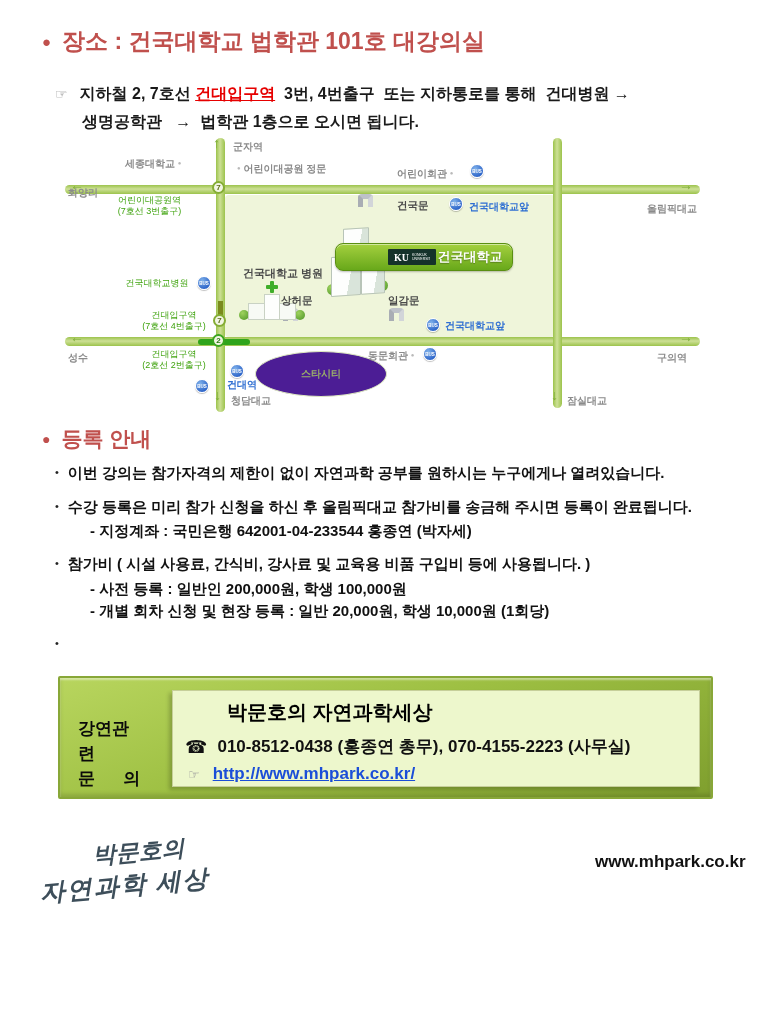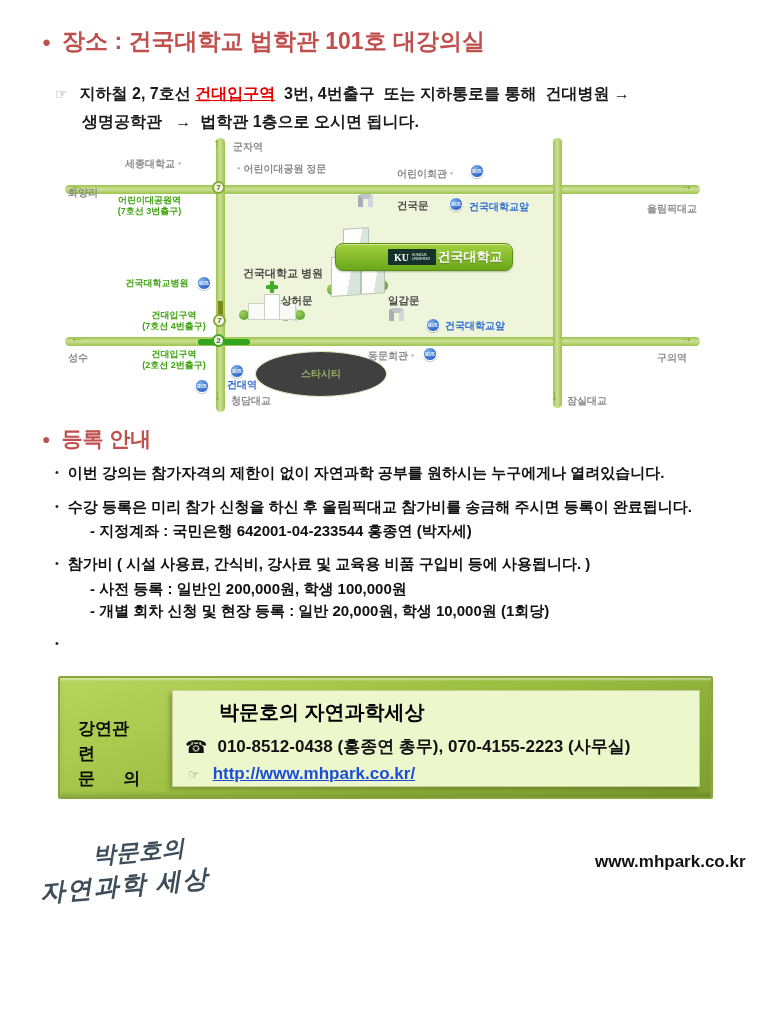--- a/index.html
+++ b/index.html
@@ -16,33 +16,33 @@
   .directions { position:absolute; left:55px; top:80px; width:680px; font-size:16px; font-weight:bold; color:#1a1a1a; line-height:27px; }
   .directions .row1 { display:flex; align-items:flex-start; }
   .pointer-glyph { color:#8a8a8a; font-size:14px; margin-right:12px; margin-top:1px; font-weight:normal; }
   .red-link { color:#e60000; text-decoration:underline; }
   .dir-line2 { margin-left:27px; }
   .pre { white-space:pre; }
 
   
   .map { position:absolute; left:65px; top:138px; width:635px; height:274px; }
   .campus { position:absolute; left:160px; top:57px; width:330px; height:142px; background:#EFF5DA; border-radius:4px; }
-  .ellipse { position:absolute; left:190px; top:213px; width:132px; height:46px; background:#404040; border:1px solid #DDE8C0; border-radius:50%; display:flex; align-items:center; justify-content:center; color:#9AAF6A; font-size:10px; font-weight:bold; }
+  .ellipse { position:absolute; left:190px; top:213px; width:132px; height:46px; background:#4c1d95; border:1px solid #DDE8C0; border-radius:50%; display:flex; align-items:center; justify-content:center; color:#9AAF6A; font-size:10px; font-weight:bold; }
   .road-h { position:absolute; left:0; width:635px; height:9px; background:linear-gradient(#9CC34C,#CDE096 45%,#9CC34C); border-radius:5px; }
   .road-v { position:absolute; top:0; width:9px; background:linear-gradient(90deg,#9CC34C,#CDE096 45%,#9CC34C); border-radius:5px; }
   .line2-bar { position:absolute; left:133px; top:201px; width:52px; height:6px; background:#2FA41C; border-radius:3px; }
   .line7-tick { position:absolute; left:153px; top:163px; width:5px; height:14px; background:#7B8A1E; }
   .badge { position:absolute; width:13px; height:13px; border-radius:50%; background:#F2F6E4; display:flex; align-items:center; justify-content:center; font-size:8px; font-weight:bold; line-height:1; }
   .badge7 { border:2px solid #85AD35; color:#5A6B14; }
   .badge2 { border:2px solid #3CA520; color:#2C7A12; }
   .arr { position:absolute; color:#7FAE39; font-weight:bold; font-size:14px; line-height:1; }
   .bus { position:absolute; width:14px; height:14px; border-radius:50%; background:radial-gradient(circle at 35% 30%, #7FB1EA, #2A62C8 75%); border:1px solid #fff; box-shadow:0 1px 1px rgba(0,0,0,.25); color:#fff; font-size:4.5px; font-weight:bold; display:flex; align-items:center; justify-content:center; letter-spacing:0; }
   .grey  { position:absolute; color:#8B8B8B; font-size:10px; font-weight:bold; white-space:nowrap; }
   .dark  { position:absolute; color:#4A4A4A; font-size:10.5px; font-weight:bold; white-space:nowrap; }
-  .glabel{ position:absolute; color:#3FA30E; font-size:9px; font-weight:bold; text-align:center; line-height:11px; }
+  .glabel{ position:absolute; color:#3FA30E; font-size:9px; font-weight:normal; text-align:center; line-height:11px; }
   .blabel{ position:absolute; color:#2F6FD2; font-size:10px; font-weight:bold; white-space:nowrap; }
   .pdot  { color:#B9B9B9; font-size:6px; vertical-align:2px; }
   .gate  { position:absolute; width:15px; height:13px; border-top:5px solid #BDC1C8; border-left:5px solid #A9ADB4; border-right:5px solid #D2D5D9; border-radius:4px 4px 0 0; }
   .ku-btn { position:absolute; left:270px; top:105px; width:178px; height:28px; background:linear-gradient(#A4D03F,#68A81A); border:1px solid #5A8F12; border-radius:8px; box-shadow:inset 0 1px 0 rgba(255,255,255,.5), 0 1px 2px rgba(0,0,0,.25); display:flex; align-items:center; }
   .ku-logo { margin-left:52px; width:48px; height:16px; background:#15322A; color:#fff; display:flex; align-items:center; justify-content:center; gap:3px; border-radius:1px; }
   .ku-logo .ku-txt { font-family:"Liberation Serif","DejaVu Serif",serif; font-size:10px; font-weight:bold; }
   .ku-logo .ku-sub { font-size:3.5px; line-height:4px; width:18px; overflow:hidden; }
   .ku-name { flex:1; text-align:center; color:#fff; font-weight:bold; font-size:13px; text-shadow:0 1px 1px rgba(0,0,0,.3); padding-right:8px; }
   .bldg { position:absolute; left:262px; top:90px; width:64px; height:72px; }
   .bldg .tree { position:absolute; width:11px; height:11px; border-radius:50%; background:radial-gradient(circle at 35% 30%, #9ED25E, #4D9426); }
@@ -62,21 +62,21 @@
   .reg-item { display:flex; gap:9px; margin-bottom:12px; }
   .item-bullet { font-size:11px; margin-top:4px; color:#222; }
   .item-text { font-size:15px; font-weight:bold; line-height:22px; }
   .sub-line { margin:0 0 1px 35px; font-size:15px; font-weight:bold; line-height:21px; }
   .sub-gap { margin-bottom:12px; }
 
   
   .contact { position:absolute; left:58px; top:676px; width:655px; height:123px; background:linear-gradient(160deg,#B8D55E 0%, #9DBF42 45%, #7F9F2E 100%); border:2px solid #88A738; border-radius:2px; box-shadow:inset 0 2px 2px rgba(255,255,255,.45), inset 0 -3px 4px rgba(0,0,0,.15); }
   .contact-label { position:absolute; left:18px; top:38px; width:66px; color:#0a0a0a; font-size:17px; font-weight:bold; line-height:25px; }
   .contact-inner { position:absolute; left:112px; top:12px; width:528px; height:97px; background:#EDF7CC; border:1px solid #C6CF9A; box-shadow:-3px 3px 4px rgba(0,0,0,.20); }
-  .org-name { position:absolute; left:46px; top:8px; font-size:20px; font-weight:bold; color:#000; }
+  .org-name { position:absolute; left:54px; top:8px; font-size:20px; font-weight:bold; color:#000; }
   .phone-row { position:absolute; left:12px; top:44px; display:flex; align-items:center; gap:10px; }
   .phone-glyph { font-size:18px; color:#111; }
   .phone-text { font-size:17px; font-weight:bold; color:#111; }
   .url-row { position:absolute; left:15px; top:73px; display:flex; align-items:center; gap:13px; }
   .url-glyph { font-size:13px; color:#999; }
   .url-link { font-size:17px; font-weight:bold; color:#1B4ED8; text-decoration:underline; }
 
   
   .logo { position:absolute; left:38px; top:838px; transform:rotate(-5deg); color:#3D4E5A; font-family:"Liberation Serif","DejaVu Serif",serif; font-style:italic; font-weight:bold; }
   .logo-l1 { margin-left:56px; font-size:23px; }

